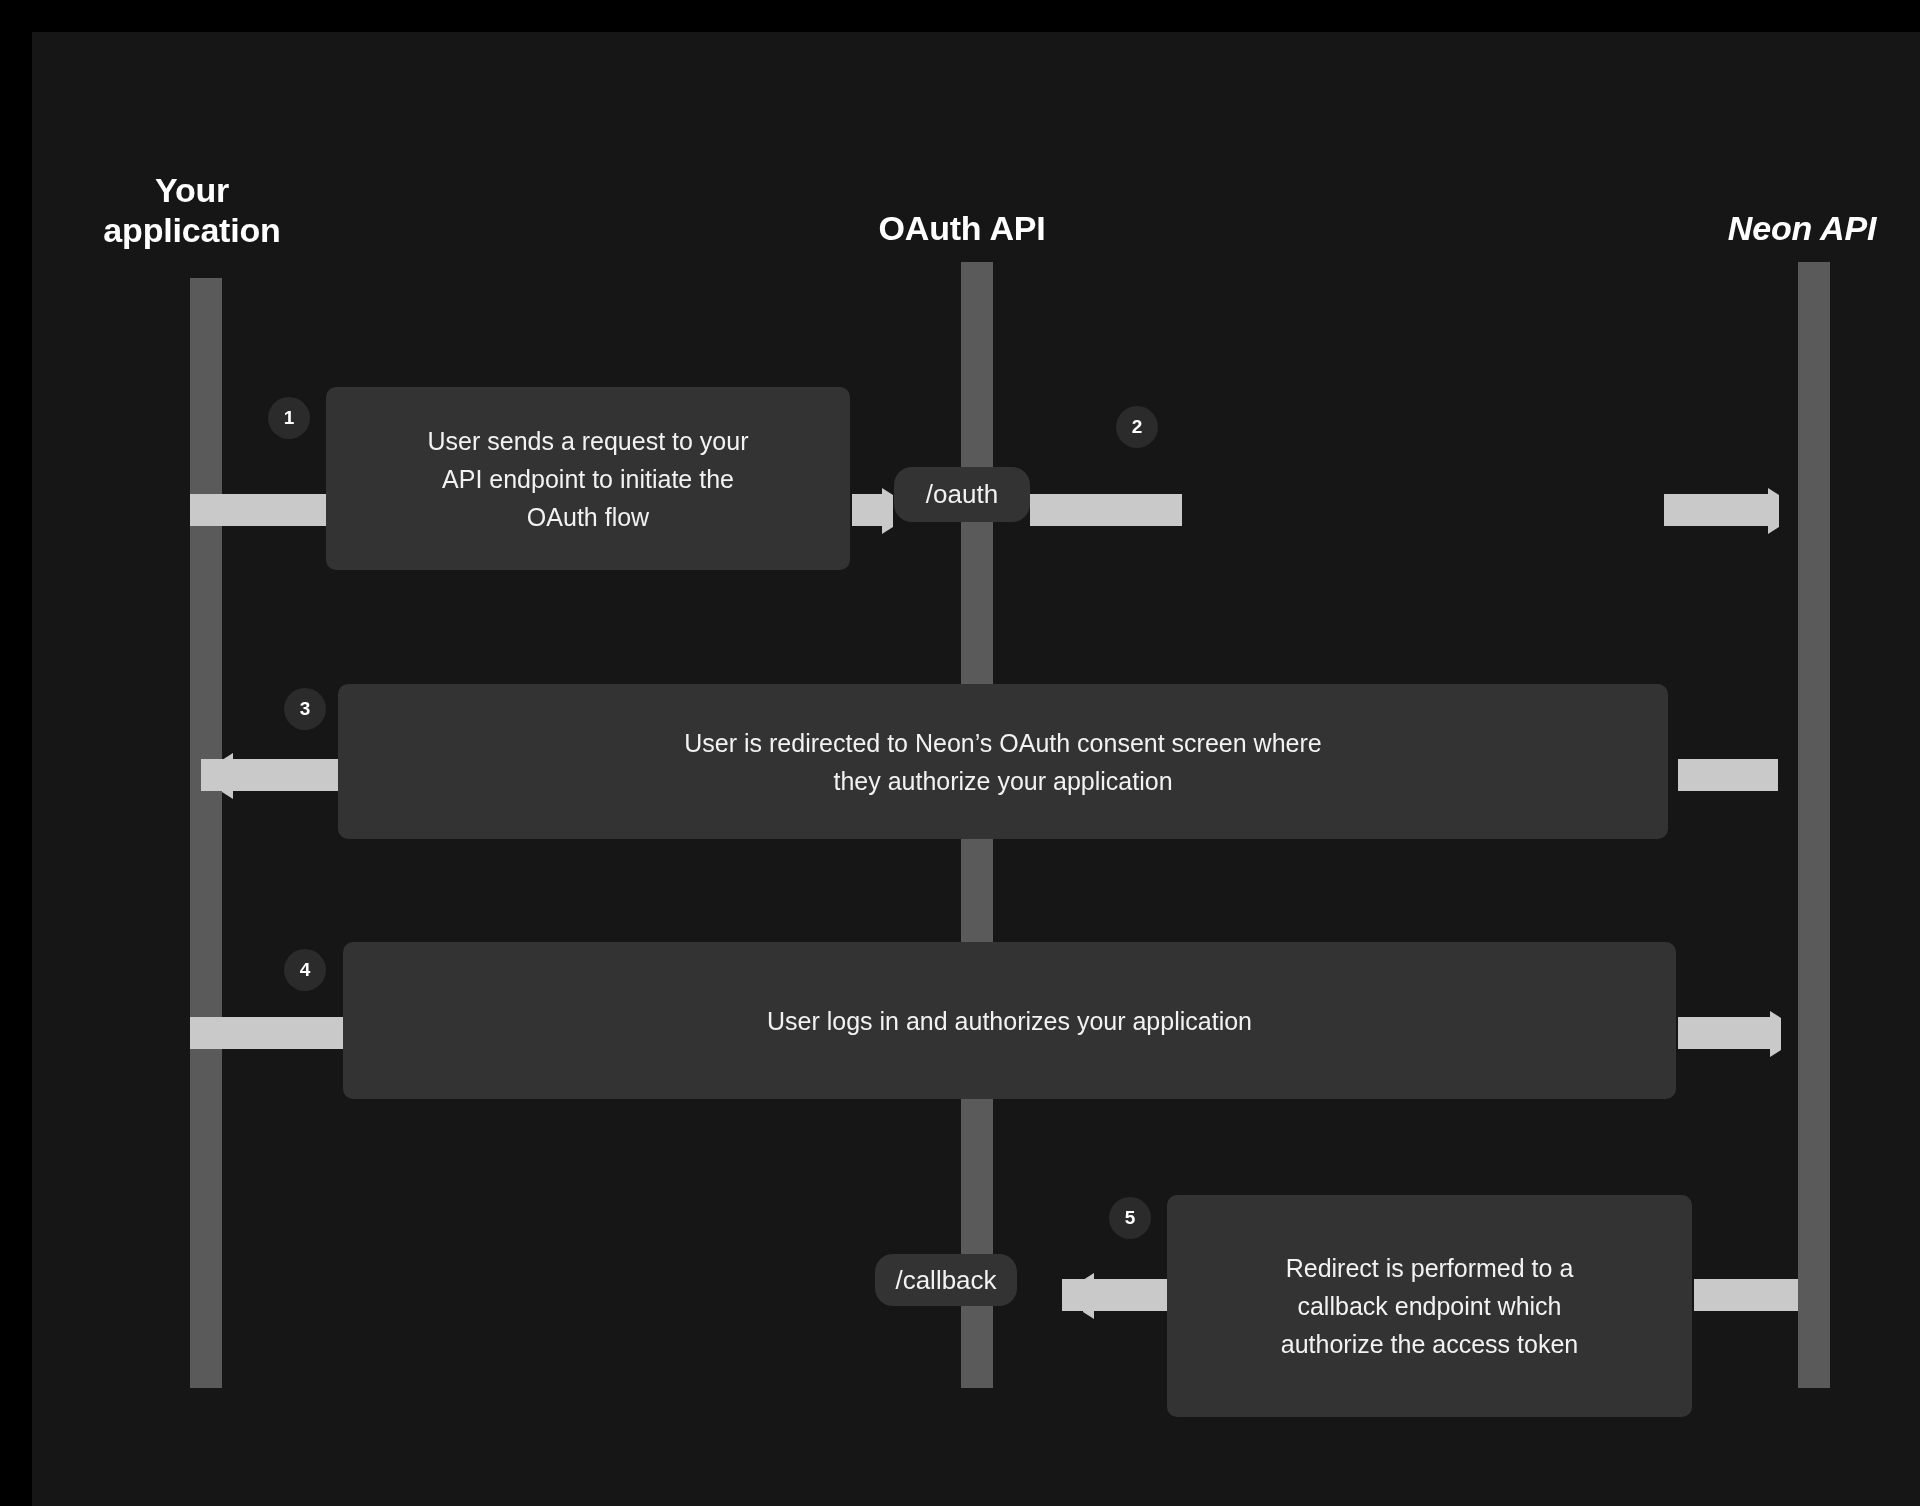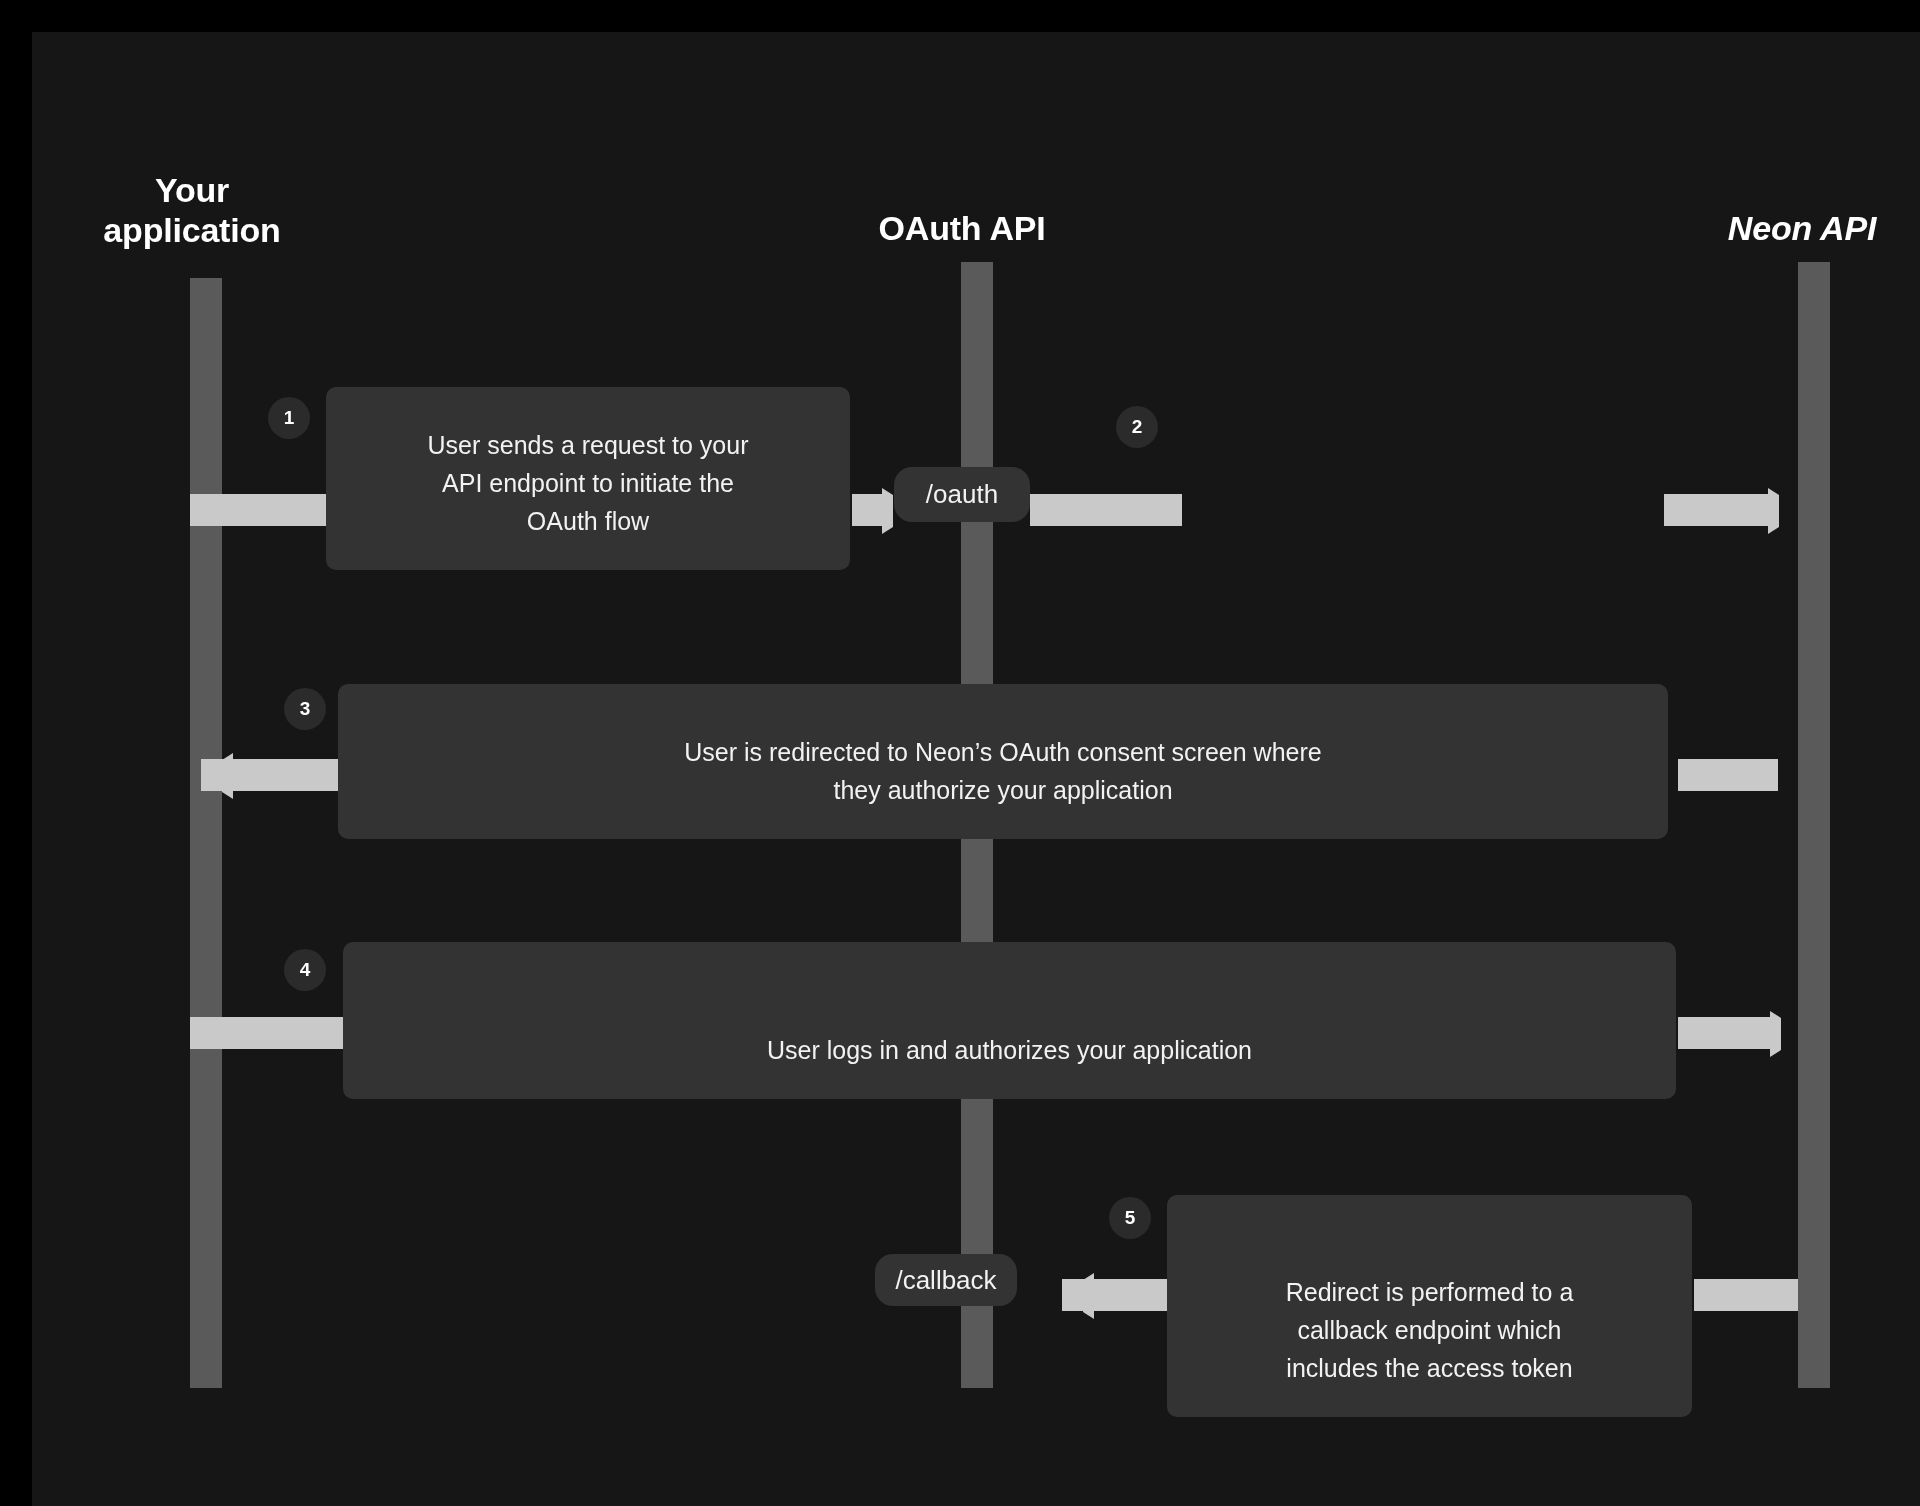--- a/index.html
+++ b/index.html
@@ -62,21 +62,21 @@
   
   .step-box {
     position: absolute;
     background: #333333;
     border-radius: 10px;
     color: #f2f2f2;
     font-size: 25px;
     line-height: 1.52;
     text-align: center;
     display: flex;
-    align-items: flex-end;
+    align-items: center;
     justify-content: center;
     padding: 14px 24px;
   }
   .step-box .txt { white-space: pre-line; display: block; width: 100%; }
 
   
   .badge {
     position: absolute;
     width: 42px;
     height: 42px;
@@ -211,16 +211,16 @@
 
   <div class="pill" id="pill-callback">
     <span>/callback</span>
   </div>
 
   <div class="badge" id="badge5">5</div>
 
   <div class="step-box" id="box5">
     <span class="txt">Redirect is performed to a
 callback endpoint which
-includes the access token</span>
+authorize the access token</span>
   </div>
 
 </div>
 
 </body></html>

